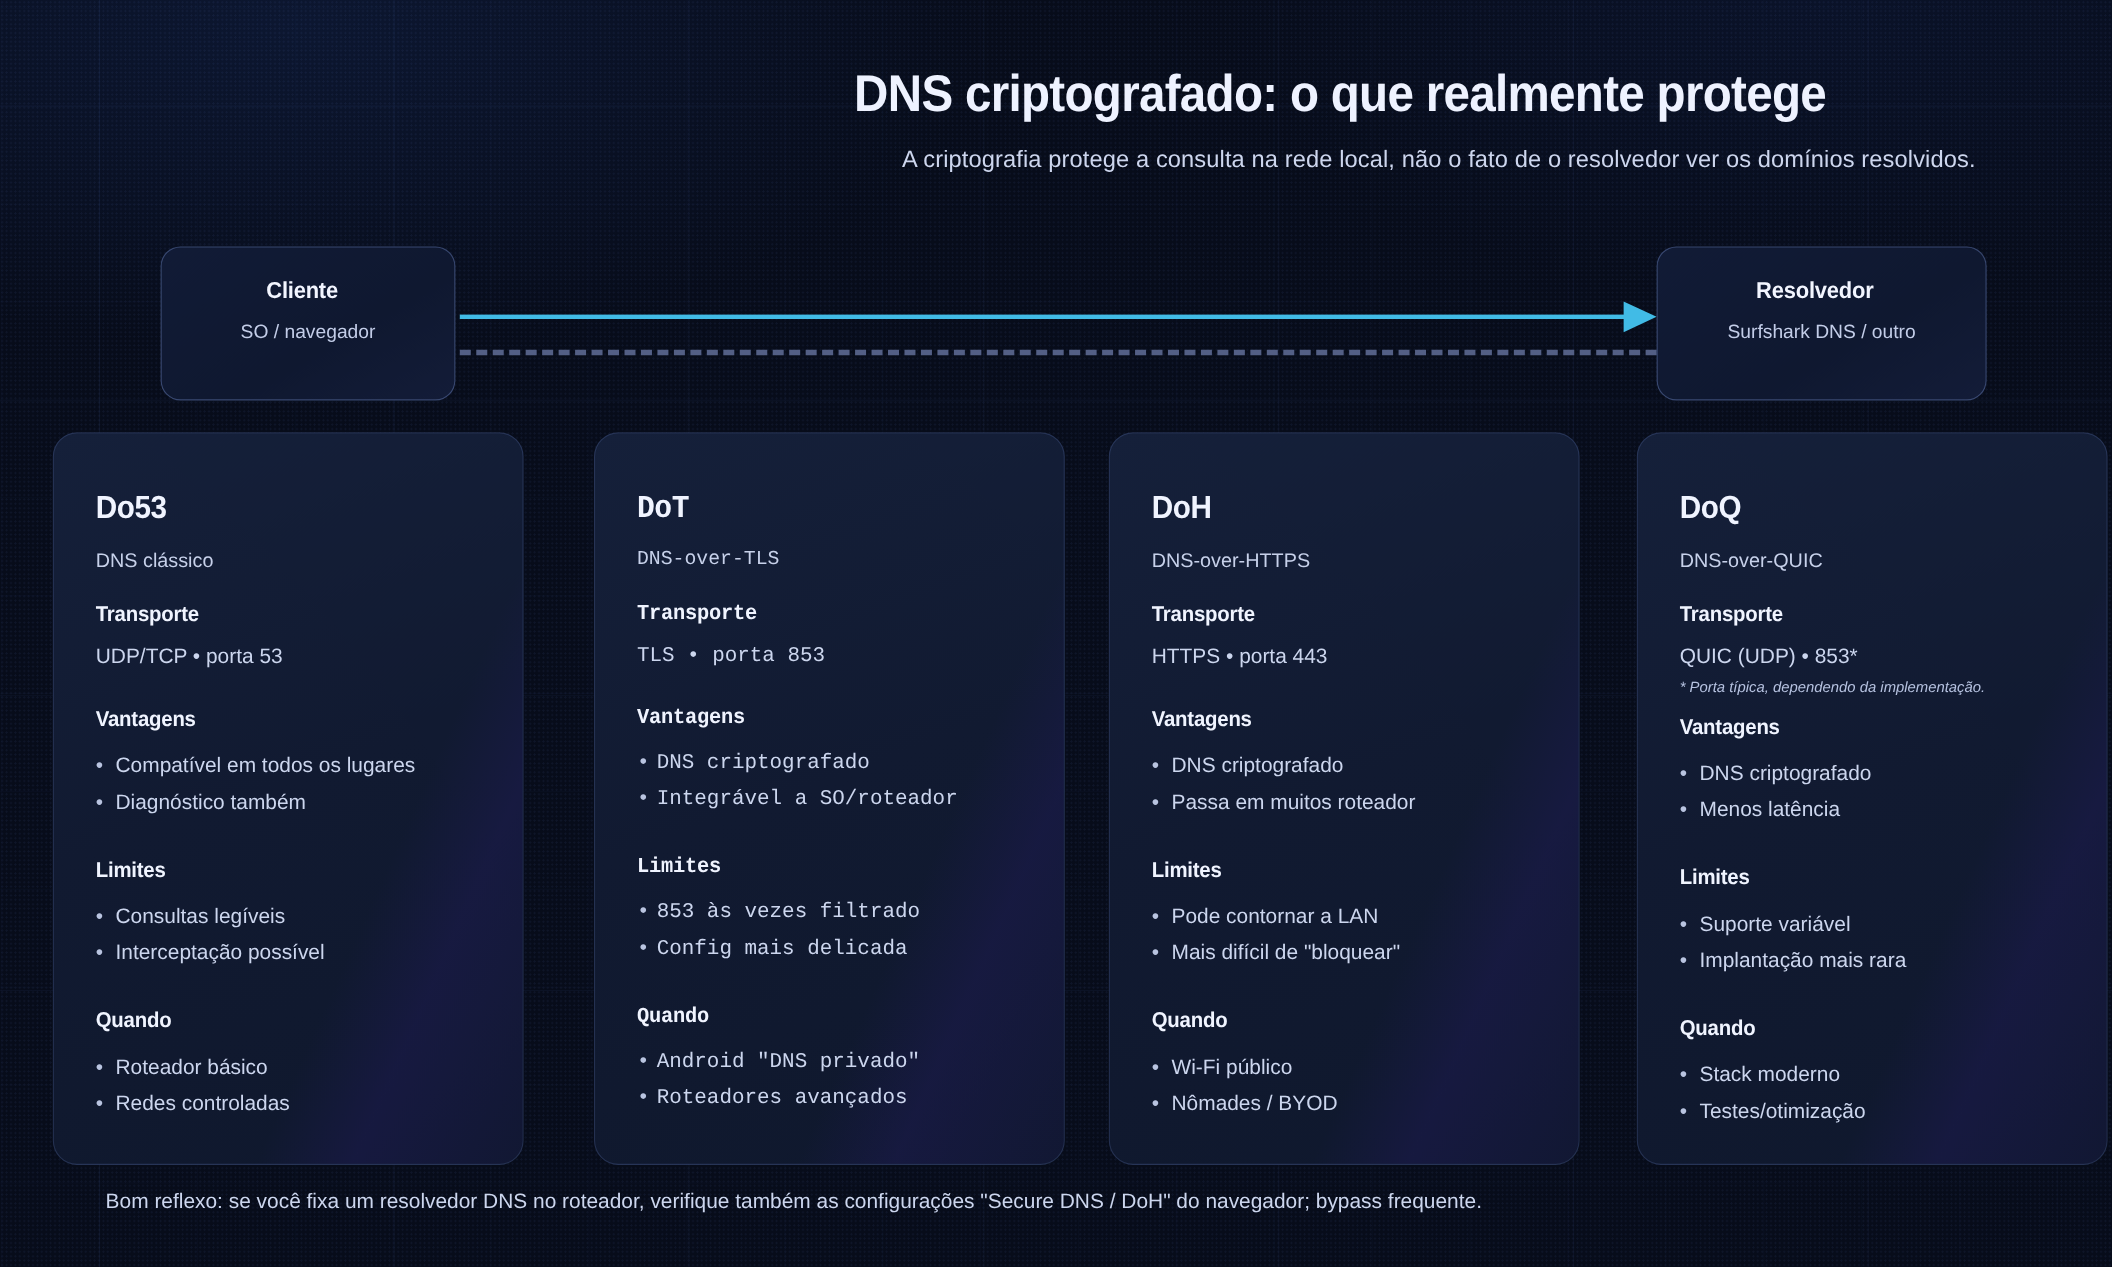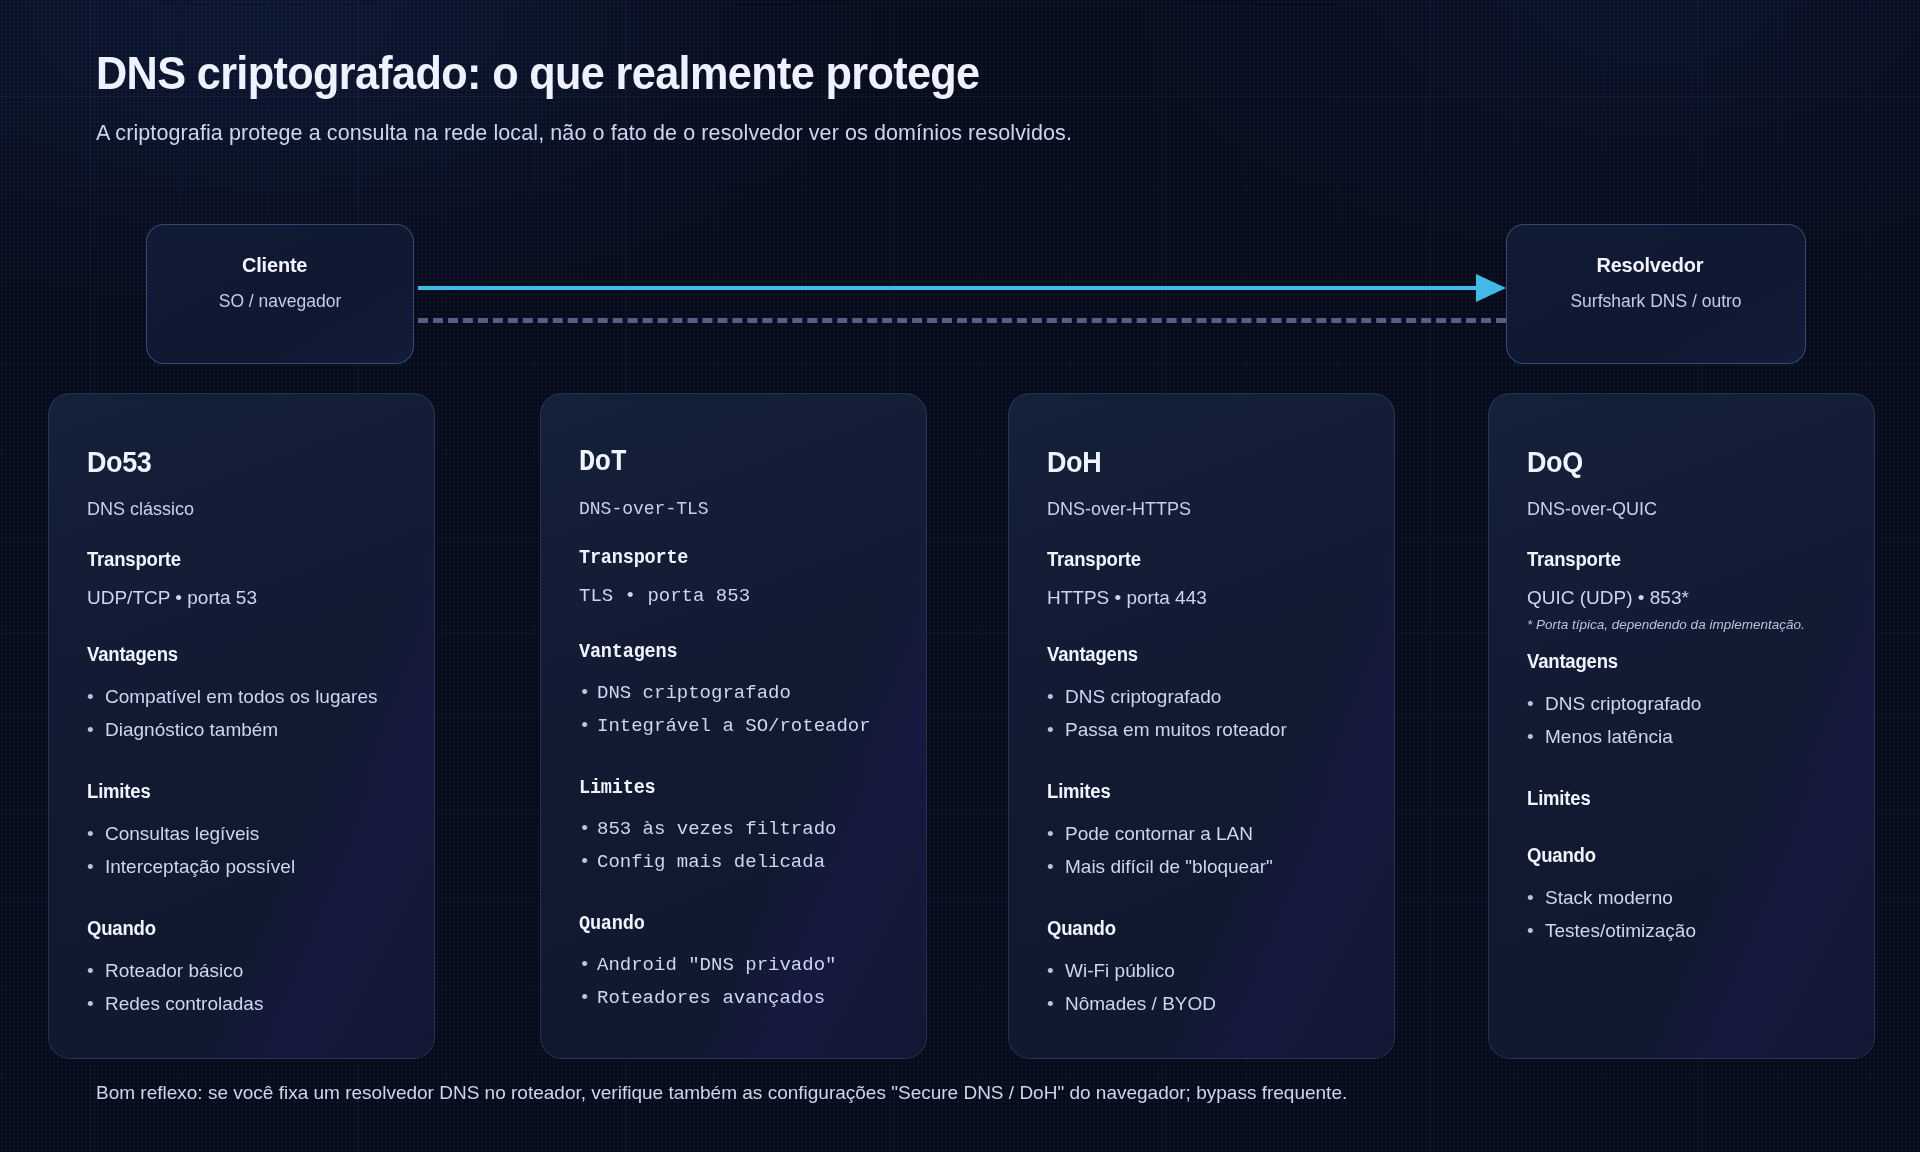--- a/index.html
+++ b/index.html
@@ -29,21 +29,21 @@
     background-size: 4px 4px;
     opacity:.85;
   }
   .bg-glow{
     background:
       radial-gradient(900px 420px at 14% 2%, rgba(35,70,150,.18), transparent 70%),
       radial-gradient(760px 380px at 86% 0%, rgba(30,60,140,.13), transparent 72%);
   }
 
   
-  .header{ position:absolute; left:96px; top:48px; width:1700px; }
+  .header{ position:absolute; left:96px; top:60px; width:1700px;text-align:right; }
   .title{
     font-size:47px;
     font-weight:700;
     letter-spacing:-0.7px;
     color:#eef2ff;
     line-height:1.08;
     transform:scaleX(.92);
     transform-origin:left center;
     white-space:nowrap;
   }
@@ -87,21 +87,21 @@
     border-bottom:14px solid transparent;
   }
   .link-dashed{
     position:absolute; left:418px; top:94px; width:1088px; height:0;
     border-top:5px dashed #535f85;
   }
 
   
   .cards{ position:absolute; left:0; top:393px; width:1920px; height:666px; }
   .card{
-    position:absolute; top:0; width:387px; height:666px;
+    position:absolute; top:0; width:428px; height:666px;
     border-radius:22px;
     border:1px solid rgba(96,120,180,.26);
     background:linear-gradient(160deg,#15203a 0%, #111a31 48%, #0f182d 100%);
     overflow:hidden;
     padding:52px 38px 0 38px;
   }
   .card::after{
     content:"";
     position:absolute; right:-120px; top:-60px;
     width:230px; height:900px;
@@ -277,20 +277,24 @@
     </div>
     <div class="sec" style="margin-top:18px">
       <div class="sec-label">Vantagens</div>
       <ul class="sec-list">
         <li>DNS criptografado</li>
         <li>Menos latência</li>
       </ul>
     </div>
     <div class="sec gap">
       <div class="sec-label">Limites</div>
+      <ul class="sec-list">
+        <li>Suporte variável</li>
+        <li>Implantação mais rara</li>
+      </ul>
     </div>
     <div class="sec gap">
       <div class="sec-label">Quando</div>
       <ul class="sec-list">
         <li>Stack moderno</li>
         <li>Testes/otimização</li>
       </ul>
     </div>
   </div>
 

